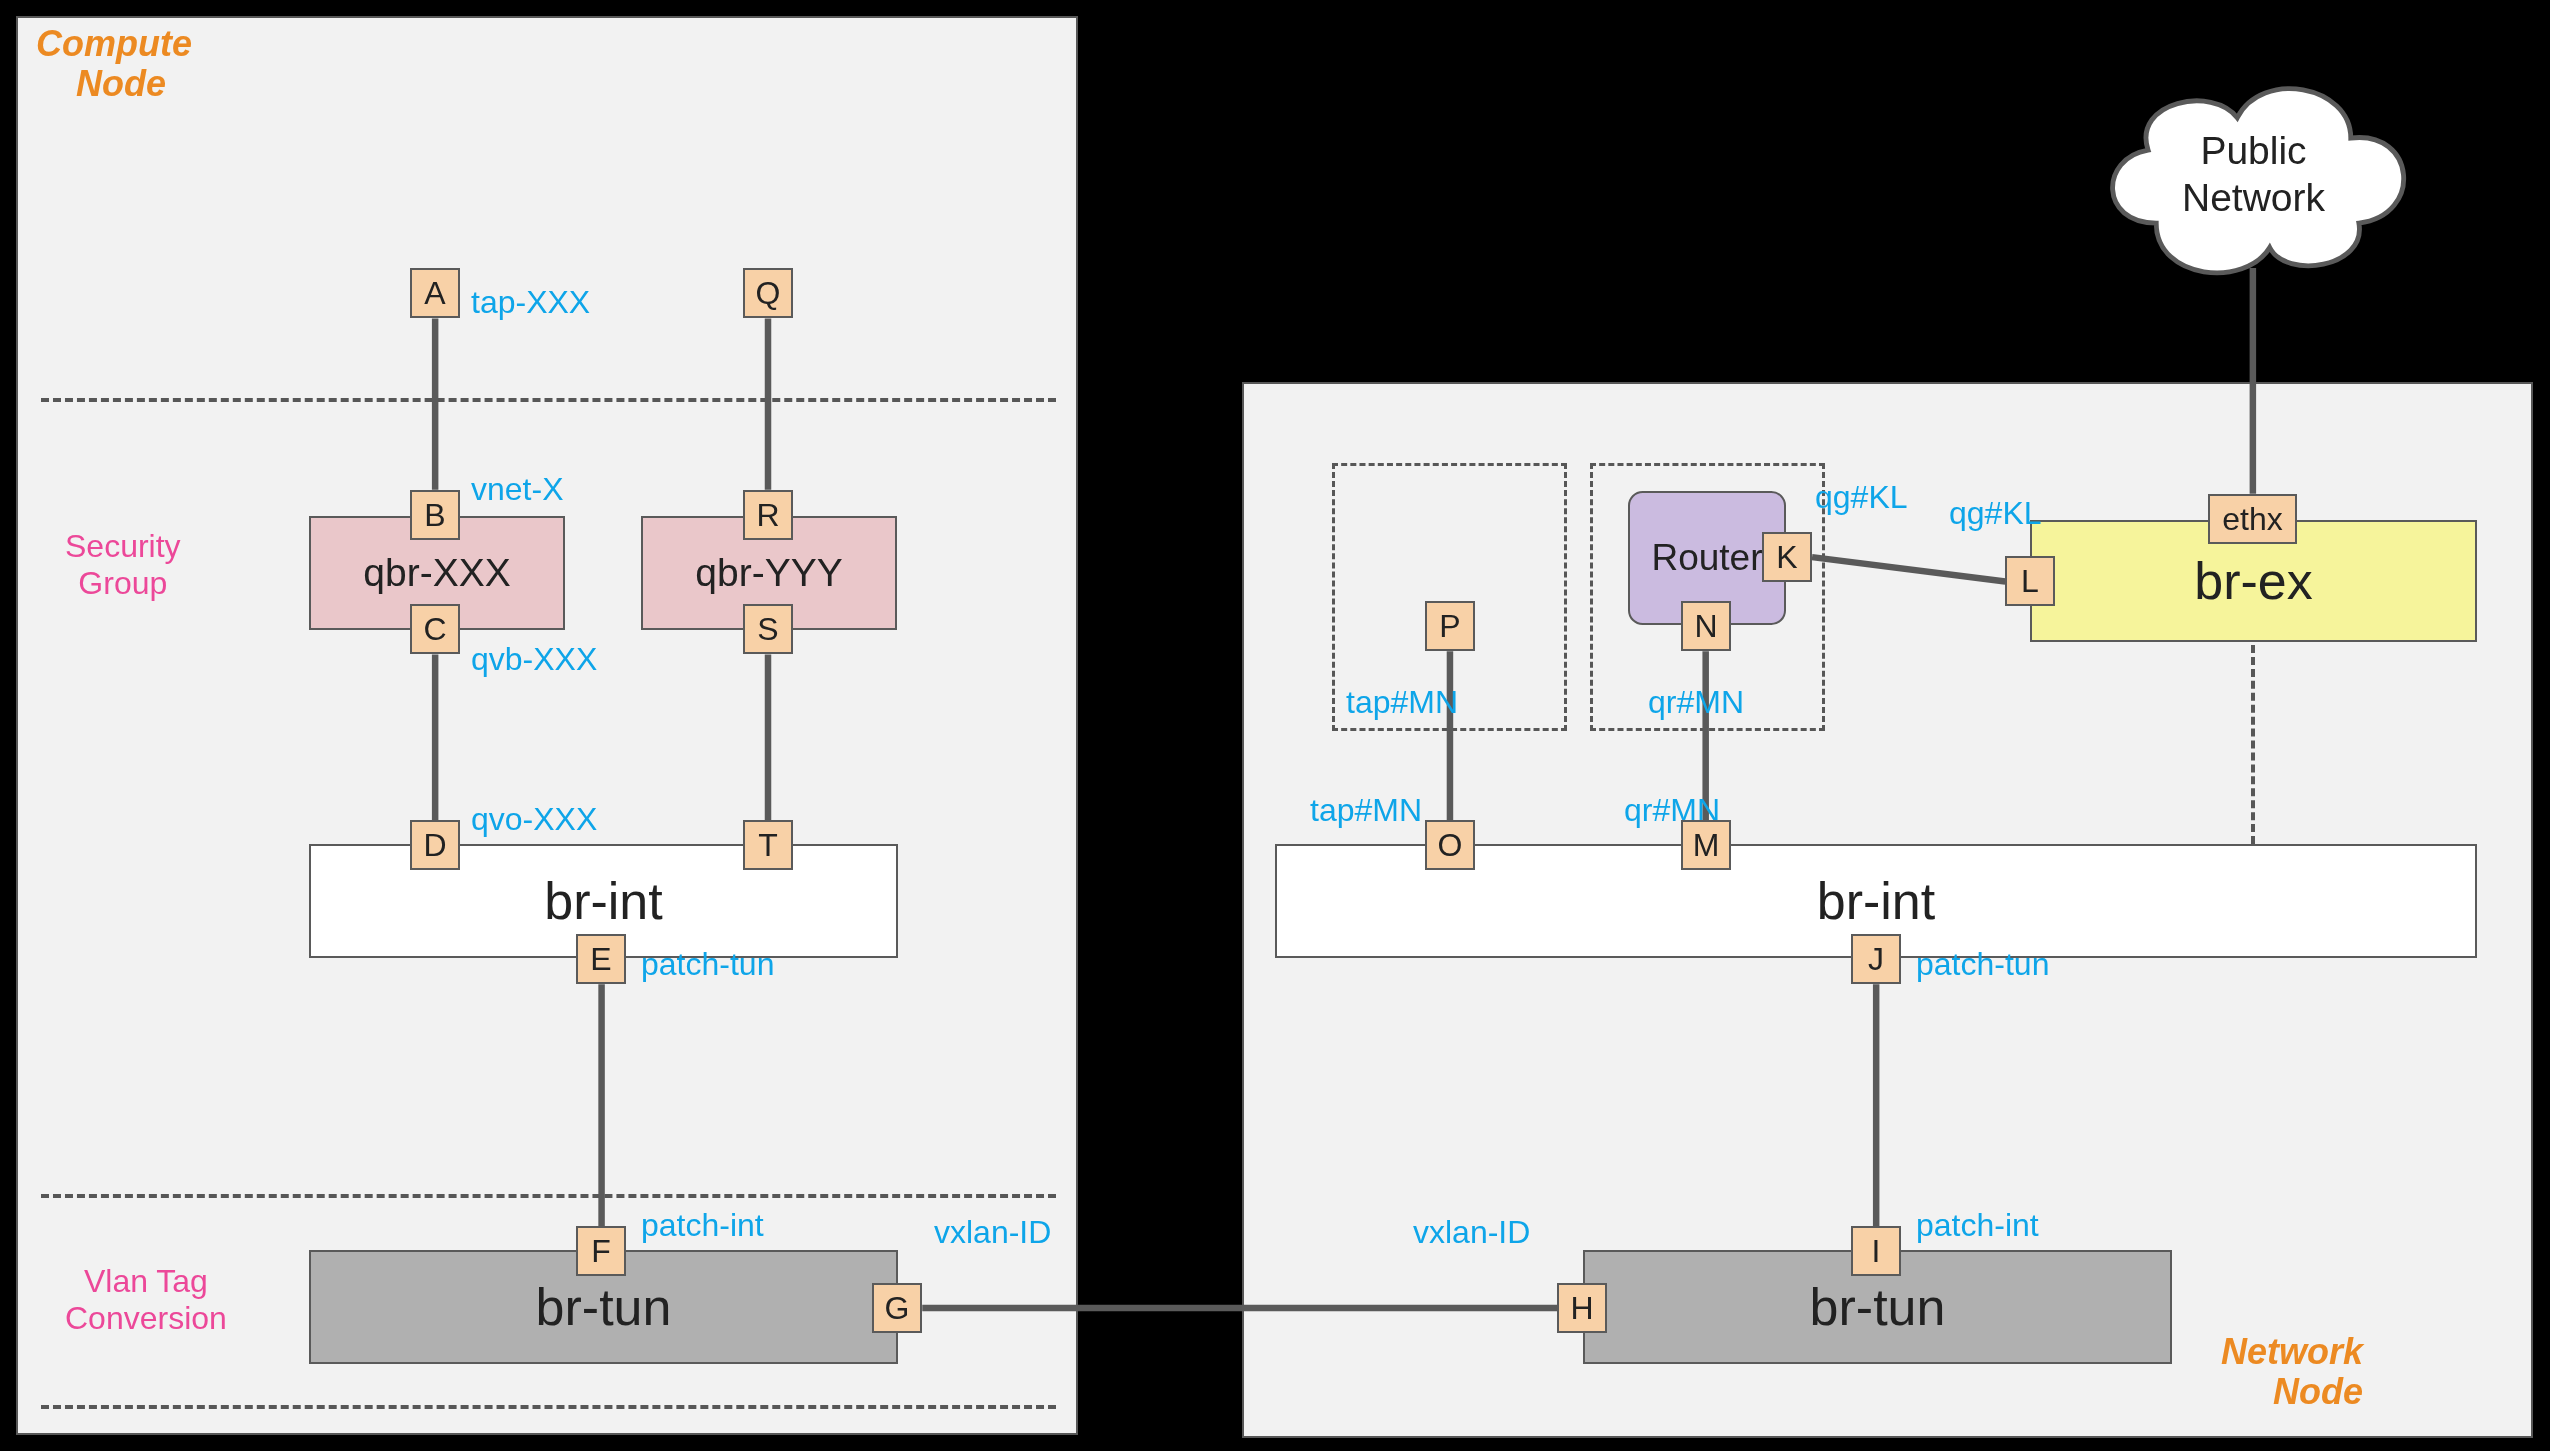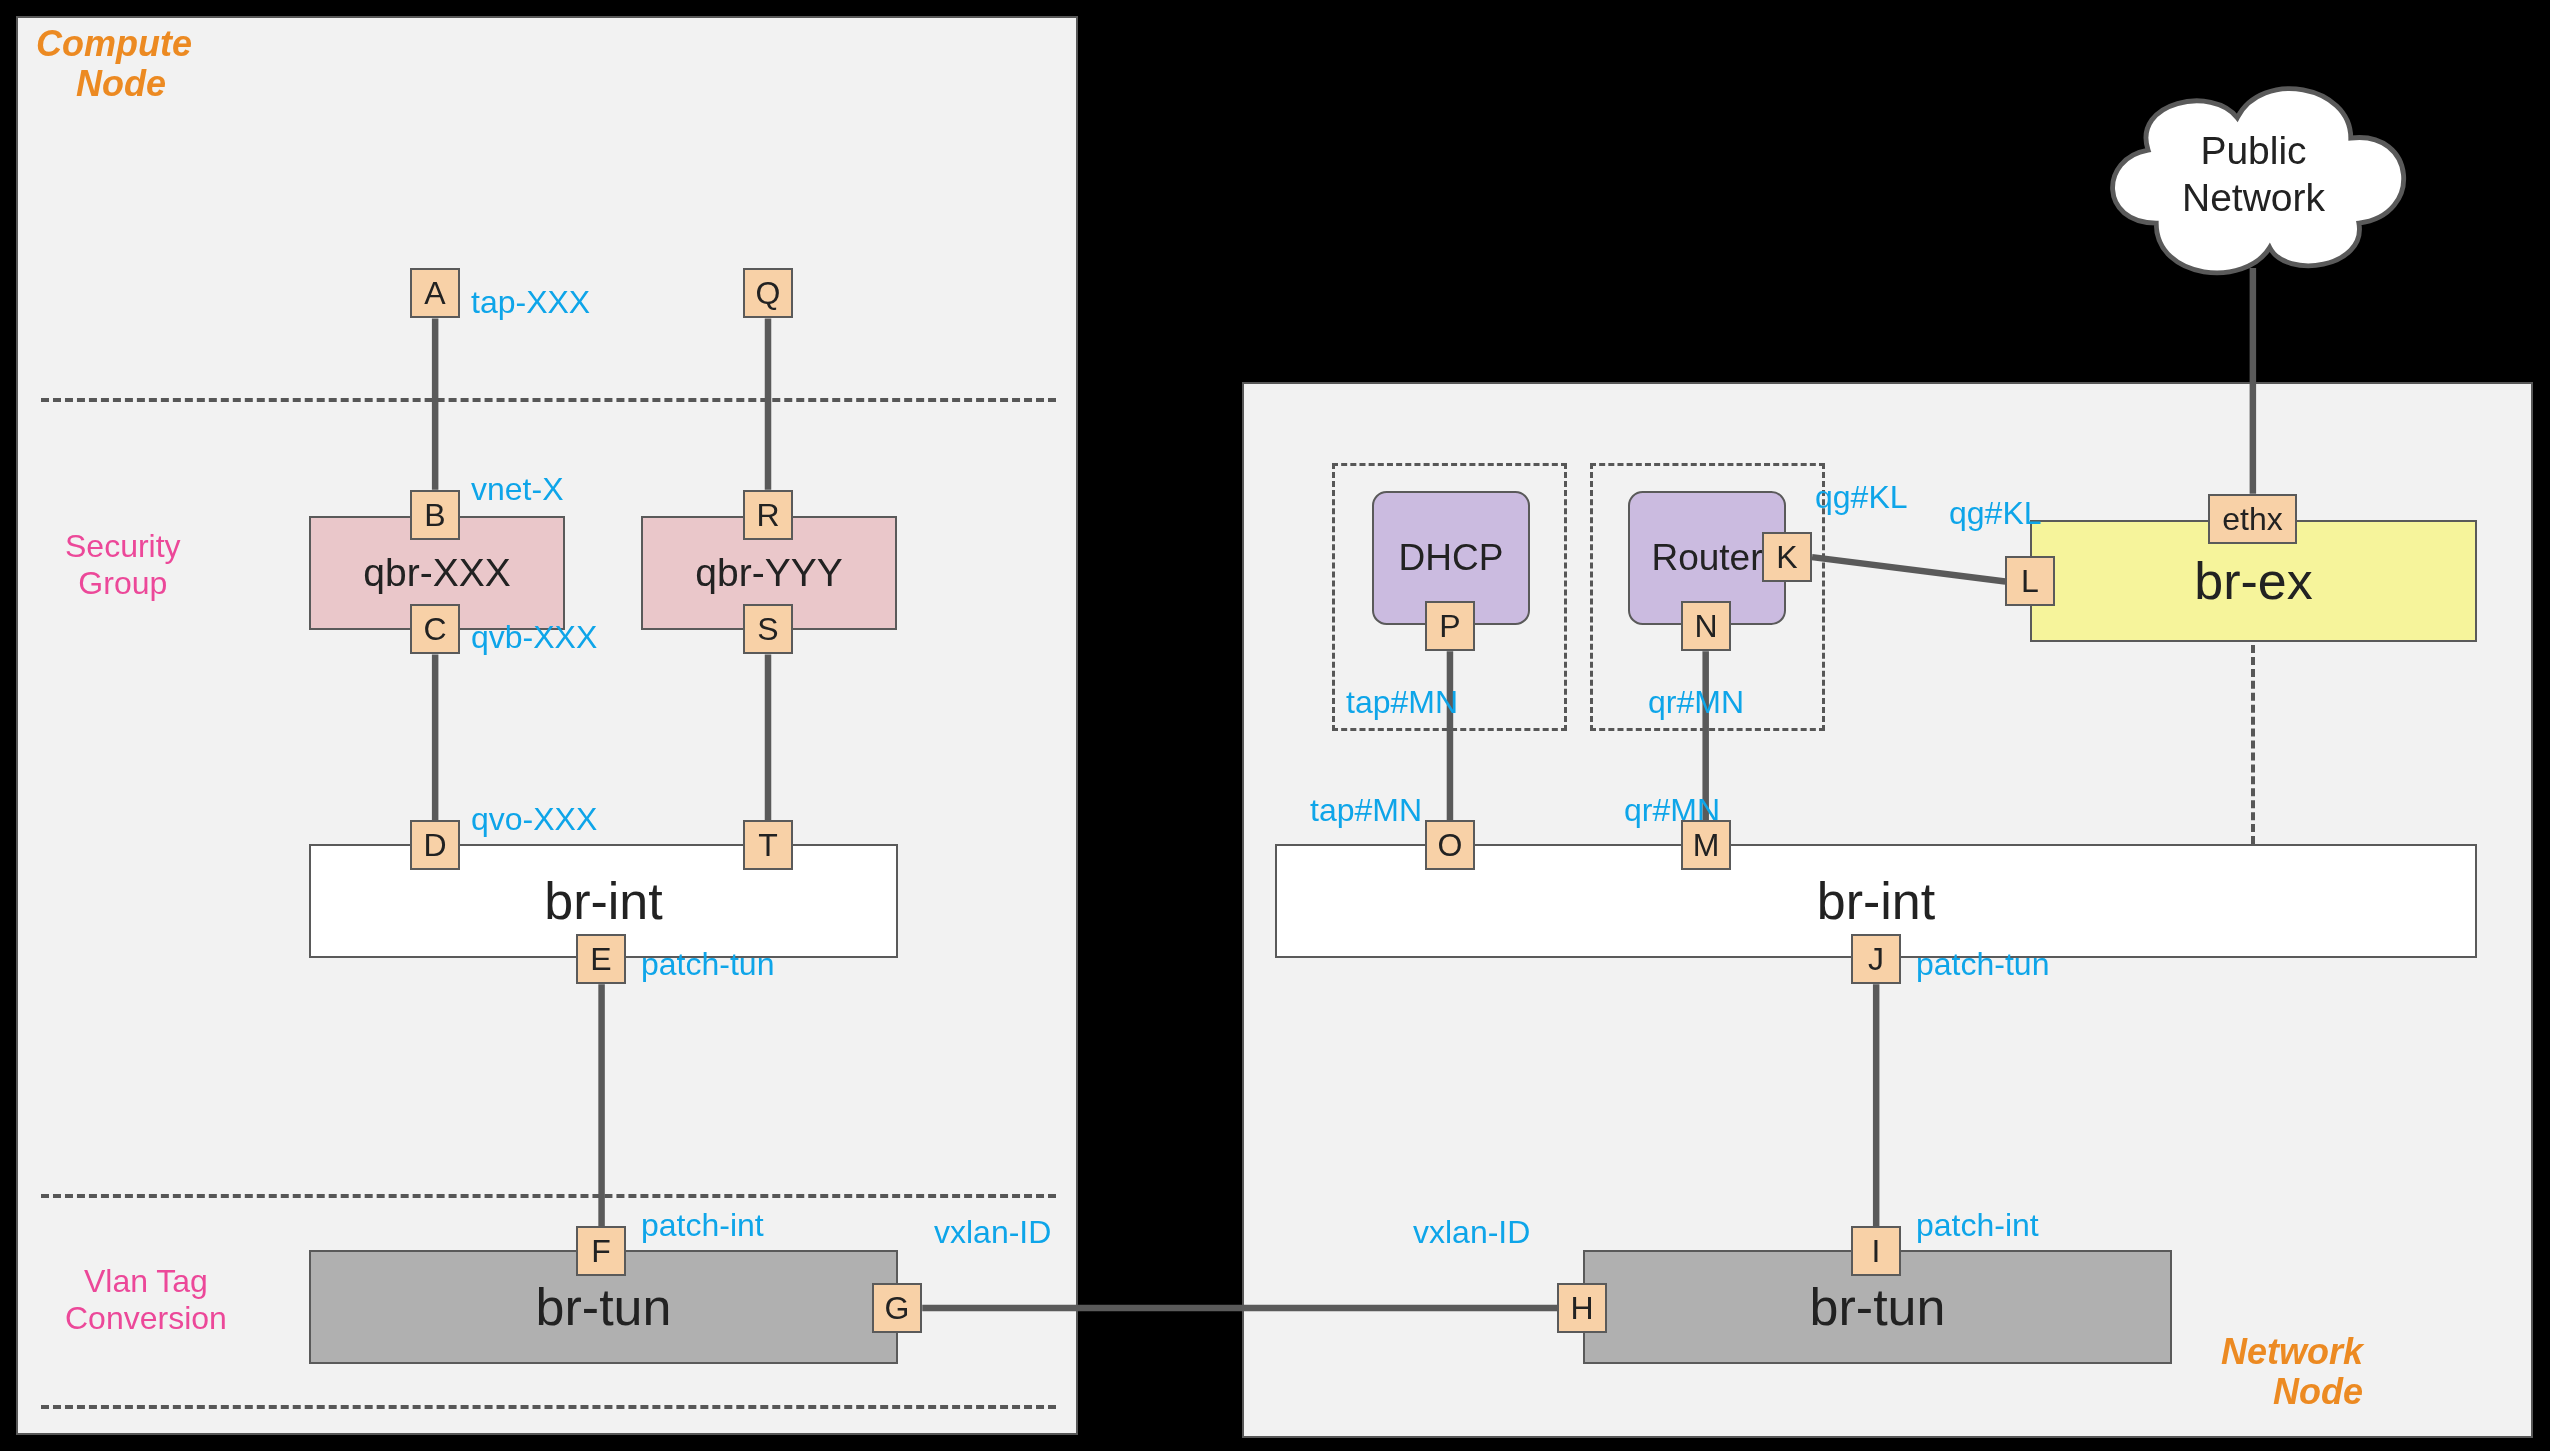--- a/index.html
+++ b/index.html
@@ -228,36 +228,33 @@
   </div>
   <div class="port" style="left:576px; top:1226px;">
     <span>F</span>
   </div>
   <div class="port" style="left:872px; top:1283px;">
     <span>G</span>
   </div>
 
   <div class="blue-lbl" style="left:471px; top:284px;">tap-XXX</div>
   <div class="blue-lbl" style="left:471px; top:471px;">vnet-X</div>
-  <div class="blue-lbl" style="left:471px; top:619px;">qvb-XXX</div>
+  <div class="blue-lbl" style="left:471px; top:641px;">qvb-XXX</div>
   <div class="blue-lbl" style="left:471px; top:801px;">qvo-XXX</div>
   <div class="blue-lbl" style="left:641px; top:946px;">patch-tun</div>
   <div class="blue-lbl" style="left:641px; top:1207px;">patch-int</div>
   <div class="blue-lbl" style="left:934px; top:1214px;">vxlan-ID</div>
 
   <div class="node-box" style="left:1242px; top:382px; width:1291px; height:1056px;"></div>
   <div class="title-orange" style="left:2363px; top:1332px; text-align:right; transform:translateX(-100%);">Network
        Node</div>
 
   <div class="dashed-ns" style="left:1332px; top:463px; width:235px; height:268px;"></div>
   <div class="dashed-ns" style="left:1590px; top:463px; width:235px; height:268px;"></div>
 
-  <div class="purple" style="left:1372px; top:491px; width:158px; height:134px;">
-    <span>DHCP</span>
-  </div>
   <div class="purple" style="left:1628px; top:491px; width:158px; height:134px;">
     <span>Router</span>
   </div>
 
   <div class="brex" style="left:2030px; top:520px; width:447px; height:122px;">
     <span>br-ex</span>
   </div>
 
   <div class="brint" style="left:1275px; top:844px; width:1202px; height:114px;">
     <span>br-int</span>

